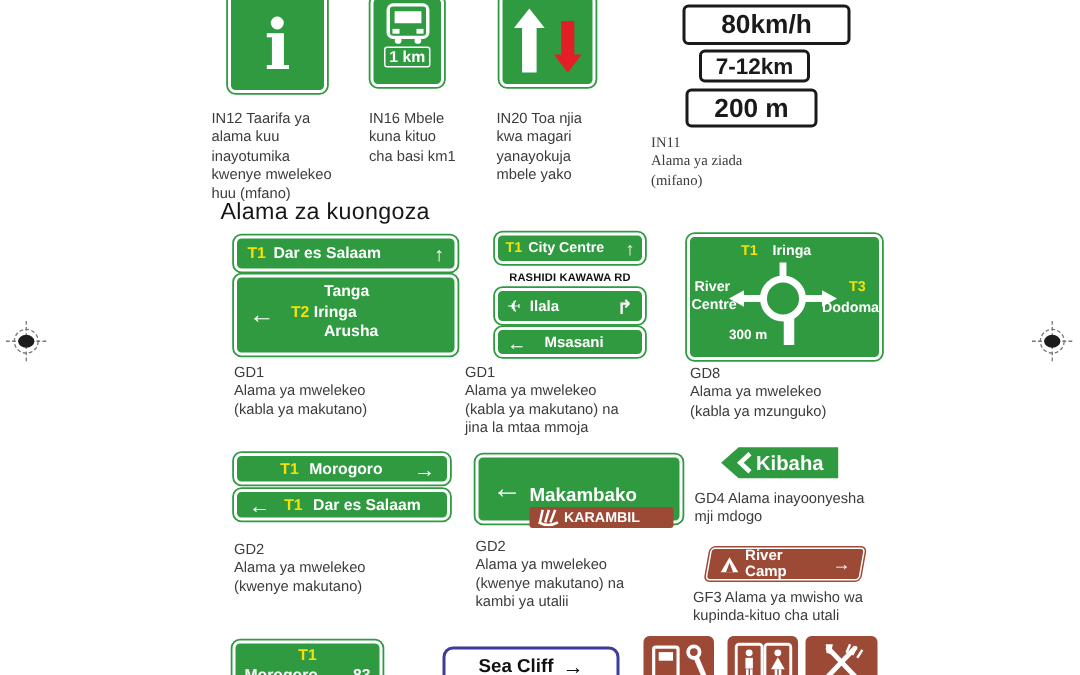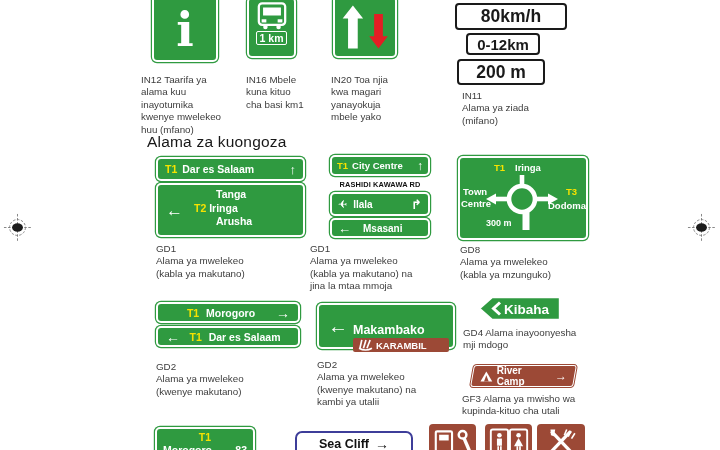--- a/index.html
+++ b/index.html
@@ -65,39 +65,39 @@
     <svg width="54" height="50" viewBox="0 0 58 50">
       <polygon points="16,2 27,16 21.2,16 21.2,48 10.8,48 10.8,16 5,16" fill="#ffffff"></polygon>
       <polygon points="43.5,48 33.5,35 38.8,35 38.8,11 48.2,11 48.2,35 53.5,35" fill="#e31e24"></polygon>
     </svg>
   </div>
 
   <div class="plate abs" style="left:455px;top:3px;width:112px;height:27px;font-size:17.5px;">
       <span>80km/h</span>
     </div>
   <div class="plate abs" style="left:466px;top:33px;width:74px;height:22px;font-size:15px;">
-      <span>0-12km</span>
+      <span>7-12km</span>
     </div>
   <div class="plate abs" style="left:457px;top:59px;width:88px;height:26px;font-size:17.5px;">
       <span>200 m</span>
     </div>
 
   <div class="caption abs" style="left:141px;top:74px;">IN12 Taarifa ya
 alama kuu
 inayotumika
 kwenye mwelekeo
 huu (mfano)</div>
   <div class="caption abs" style="left:246px;top:74px;">IN16 Mbele
 kuna kituo
 cha basi km1</div>
   <div class="caption abs" style="left:331px;top:74px;">IN20 Toa njia
 kwa magari
 yanayokuja
 mbele yako</div>
-  <div class="caption abs" style="left:462px;top:90px;">IN11
+  <div class="caption abs" style="left:434px;top:90px;font-family:Liberation Serif, serif;">IN11
 Alama ya ziada
 (mifano)</div>
 
   <div class="heading abs" style="left:147px;top:133px;">Alama za kuongoza</div>
 
   <div class="abs" style="left:156px;top:157px;width:149px;display:flex;flex-direction:column;gap:2px;">
     <div class="gsign srow" style="height:24px;padding:0 7px;font-size:10.5px;">
       <span class="rt">T1</span>
       <span class="w" style="margin-left:5px;">Dar es Salaam</span>
       <span class="arrow w" style="margin-left:auto;font-size:13px;">↑</span>
@@ -143,21 +143,21 @@
       <circle cx="62" cy="41" r="13" fill="none" stroke="#fff" stroke-width="4.6"></circle>
       <line x1="62" y1="17" x2="62" y2="27" stroke="#fff" stroke-width="4.6"></line>
       <line x1="34" y1="41" x2="48" y2="41" stroke="#fff" stroke-width="4.6"></line>
       <polygon points="26,41 36,35.5 36,46.5" fill="#fff"></polygon>
       <line x1="76" y1="41" x2="90" y2="41" stroke="#fff" stroke-width="4.6"></line>
       <polygon points="98,41 88,35.5 88,46.5" fill="#fff"></polygon>
       <line x1="66" y1="54" x2="66" y2="72" stroke="#fff" stroke-width="7"></line>
     </svg>
     <span class="abs rt" style="left:34px;top:4px;font-size:9.5px;">T1</span>
     <span class="abs w" style="left:55px;top:4px;font-size:9.5px;">Iringa</span>
-    <span class="abs w" style="left:3px;top:28px;font-size:9.5px;">Town</span>
+    <span class="abs w" style="left:3px;top:28px;font-size:9.5px;">River</span>
     <span class="abs w" style="left:1px;top:40px;font-size:9.5px;">Centre</span>
     <span class="abs rt" style="left:106px;top:28px;font-size:9.5px;">T3</span>
     <span class="abs w" style="left:88px;top:42px;font-size:9.5px;">Dodoma</span>
     <span class="abs w" style="left:26px;top:60px;font-size:9px;">300 m</span>
   </div>
   <div class="caption abs" style="left:460px;top:244px;">GD8
 Alama ya mwelekeo
 (kabla ya mzunguko)</div>
 
   <div class="abs" style="left:156px;top:302px;width:144px;display:flex;flex-direction:column;gap:3px;text-align:center;">

